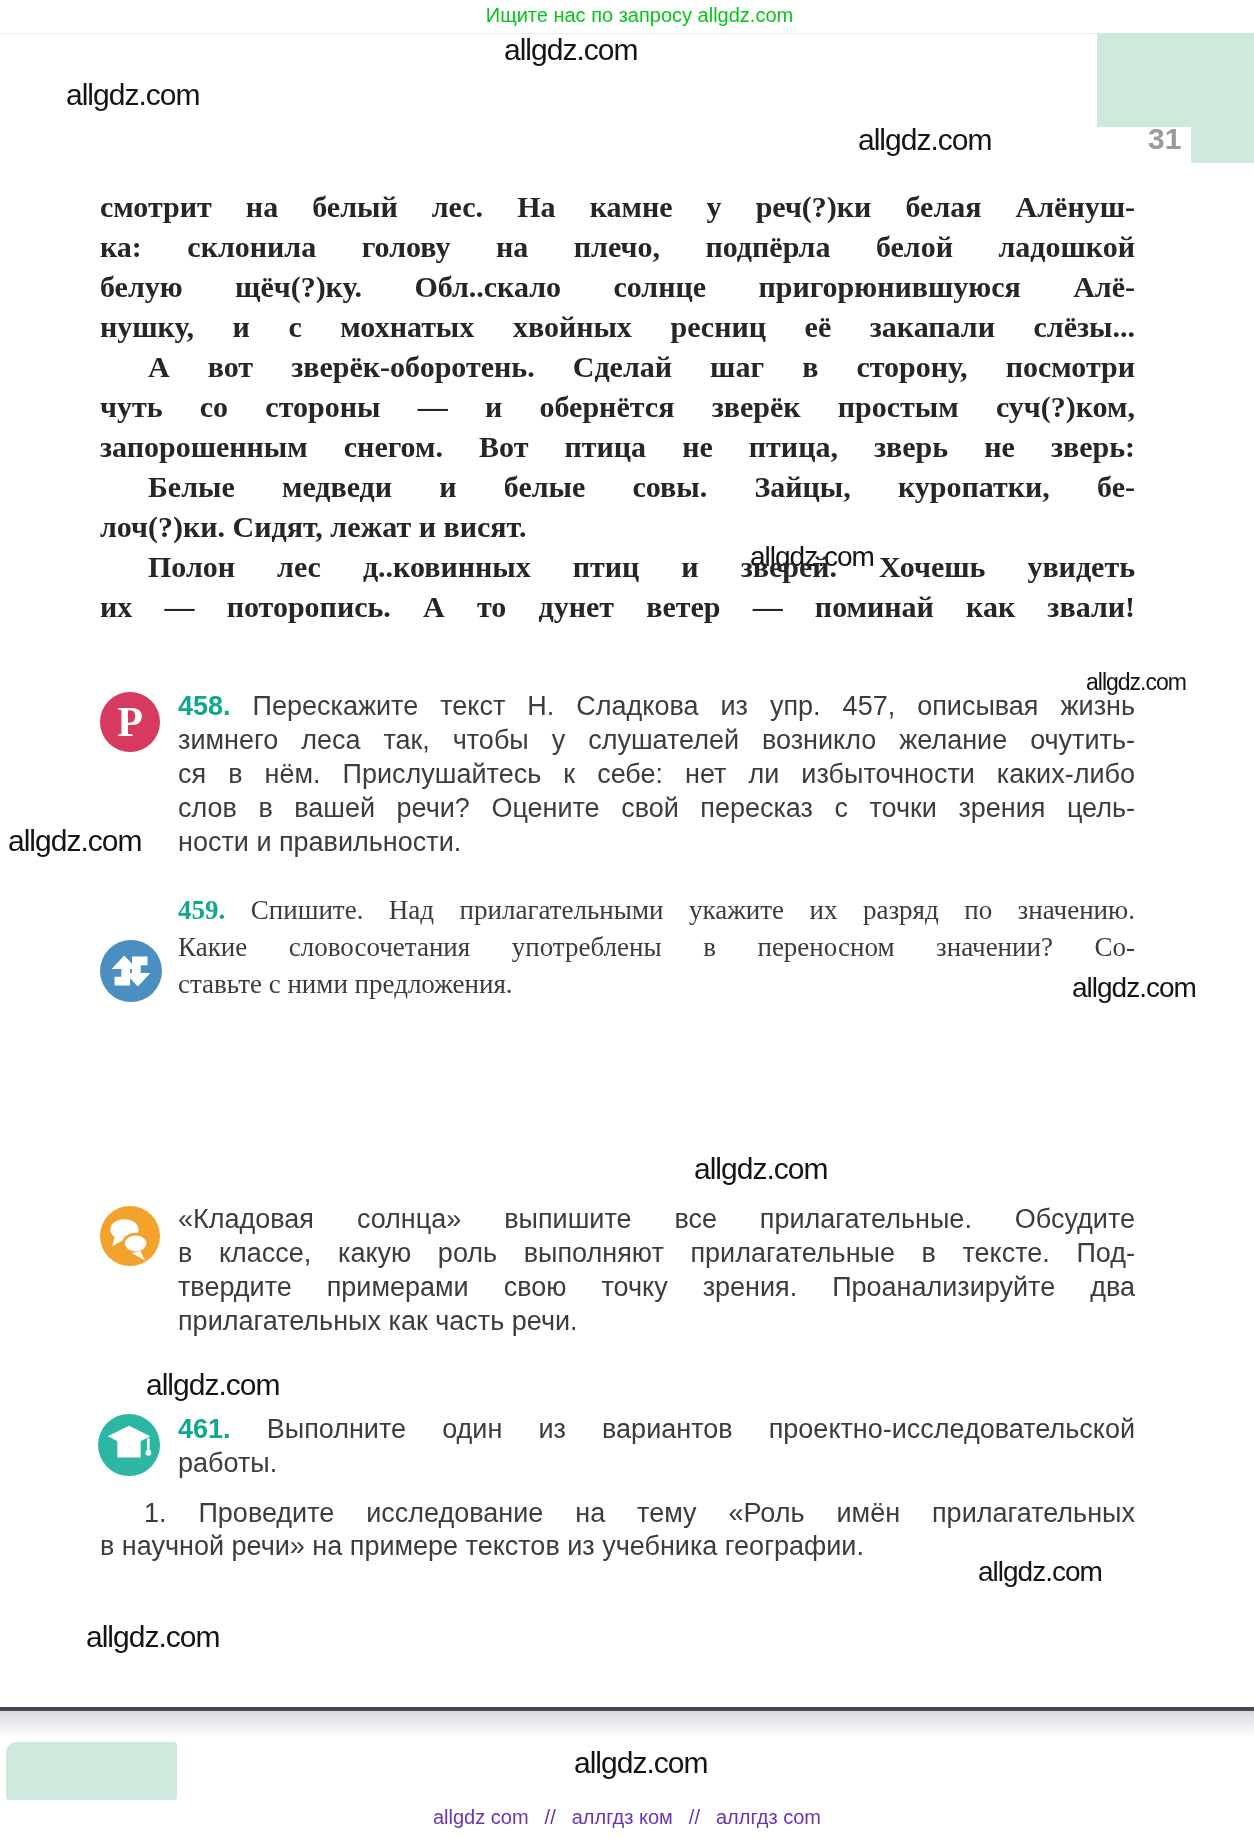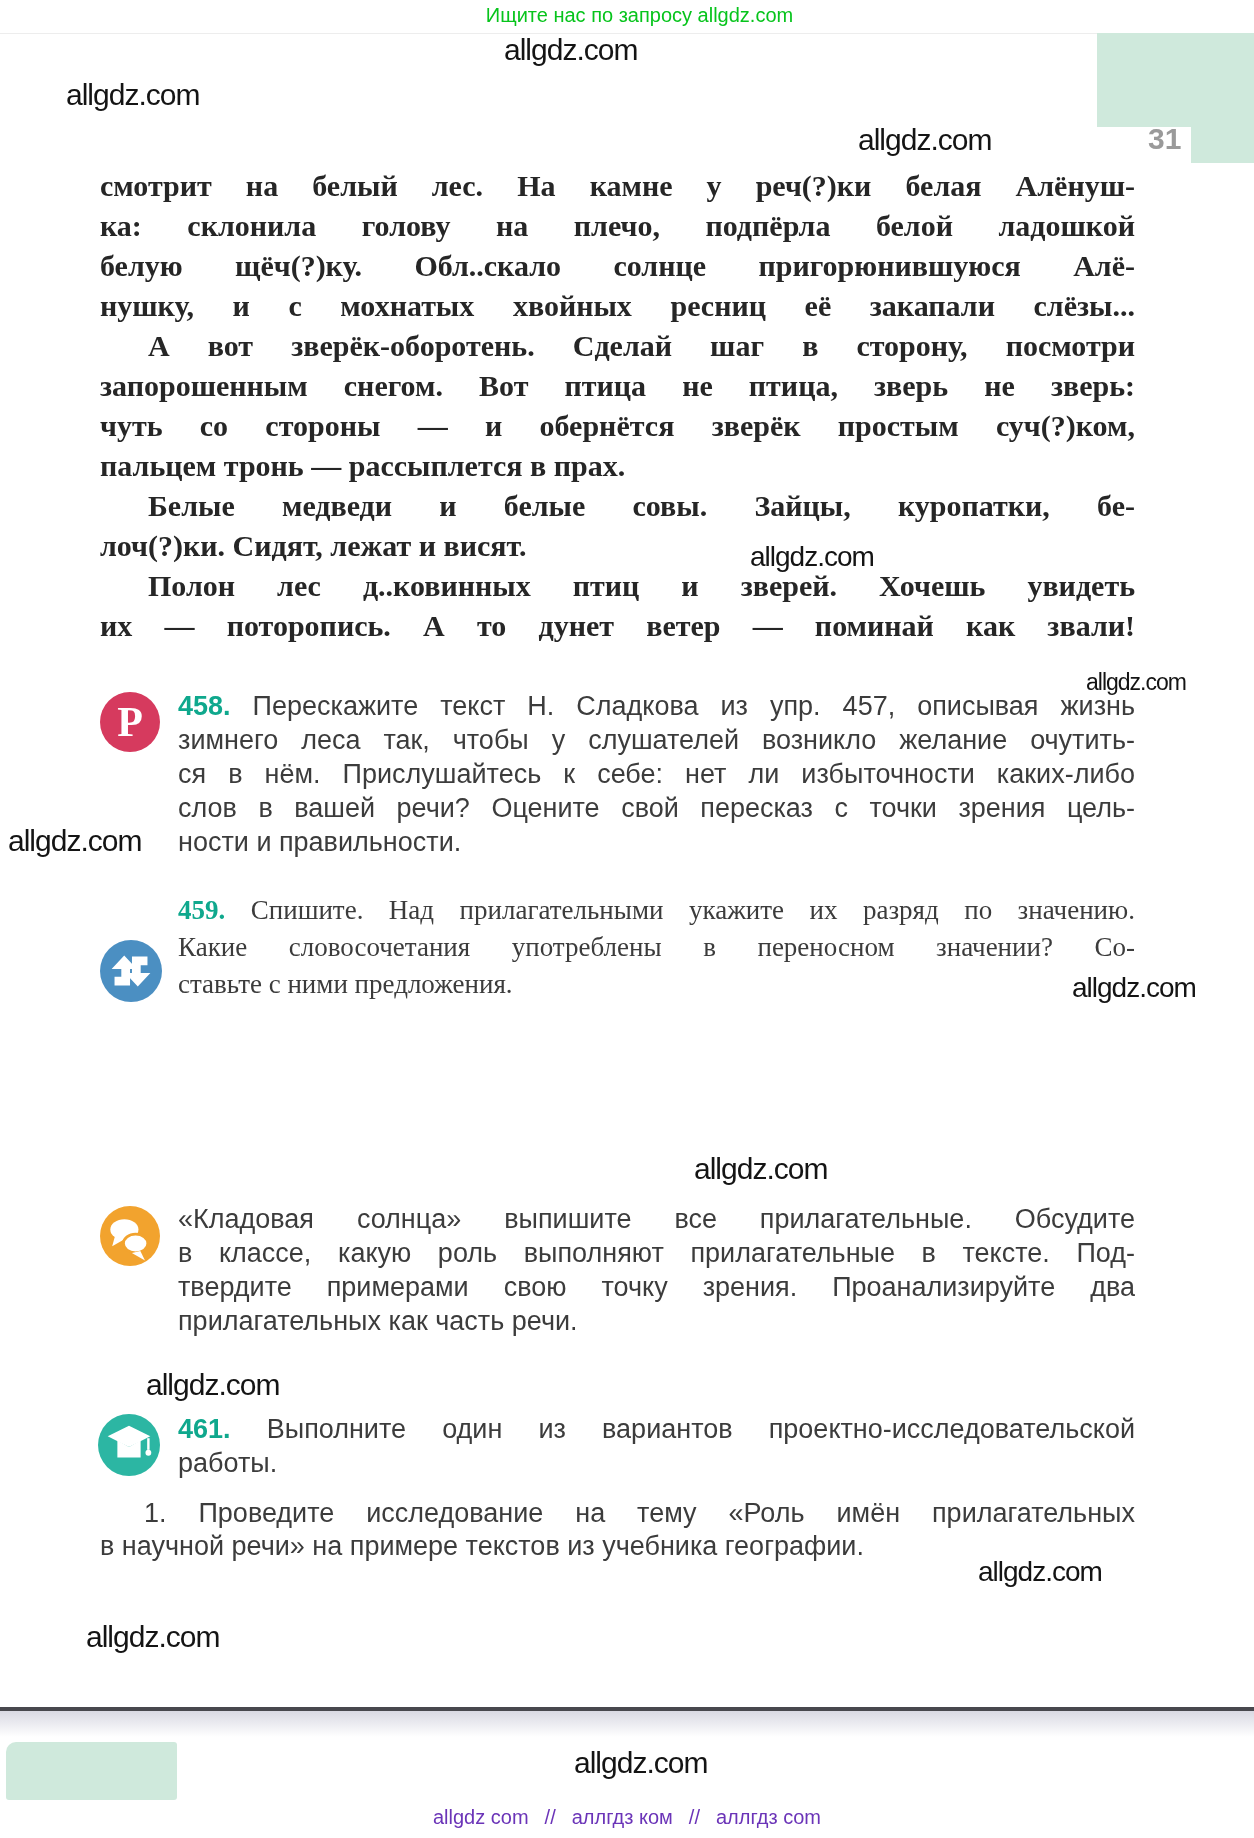--- a/index.html
+++ b/index.html
@@ -19,21 +19,21 @@
   .mint-top-2{left:1191px;top:127px;width:63px;height:36px;}
   .mint-bottom{left:6px;top:1742px;width:171px;height:58px;border-radius:10px 3px 3px 3px;}
 
   .pagenum{position:absolute;left:1148px;top:122px;font-size:30px;font-weight:bold;color:#9a9a9a;}
 
   
   .wm{position:absolute;color:#141414;letter-spacing:-1px;white-space:nowrap;}
   .wm30{font-size:30px;} .wm28{font-size:28px;} .wm23{font-size:23px;}
 
   
-  .story{position:absolute;left:100px;top:166px;width:1035px;
+  .story{position:absolute;left:100px;top:187px;width:1035px;
          font-family:"Liberation Serif",serif;font-weight:bold;color:#262626;
          font-size:30px;line-height:40px;}
   .wordlist{position:absolute;left:100px;top:1015px;width:1035px;
          font-family:"Liberation Serif",serif;font-weight:bold;color:#262626;
          font-size:30px;line-height:40px;}
   .line{height:inherit;overflow:hidden;text-align:justify;}
   .story .line,.wordlist .line{height:40px;}
   .jl{text-align-last:justify;}
   .ind{text-indent:48px;}
 
@@ -87,23 +87,22 @@
   <div class="wm wm28" style="left:978px;top:1556px;">allgdz.com</div>
   <div class="wm wm30" style="left:86px;top:1620px;">allgdz.com</div>
   <div class="wm wm30" style="left:574px;top:1746px;">allgdz.com</div>
 
   <div class="story">
     <div class="line jl">смотрит на белый лес. На камне у реч(?)ки белая Алёнуш-</div>
     <div class="line jl">ка: склонила голову на плечо, подпёрла белой ладошкой</div>
     <div class="line jl">белую щёч(?)ку. Обл..скало солнце пригорюнившуюся Алё-</div>
     <div class="line jl">нушку, и с мохнатых хвойных ресниц её закапали слёзы...</div>
     <div class="line jl ind">А вот зверёк-оборотень. Сделай шаг в сторону, посмотри</div>
+    <div class="line jl">чуть со стороны — и обернётся зверёк простым суч(?)ком,</div>
     <div class="line jl">запорошенным снегом. Вот птица не птица, зверь не зверь:</div>
-    <div class="line jl">чуть со стороны — и обернётся зверёк простым суч(?)ком,</div>
-    <div class="line">пальцем тронь — рассыплется в прах.</div>
     <div class="line jl ind">Белые медведи и белые совы. Зайцы, куропатки, бе-</div>
     <div class="line">лоч(?)ки. Сидят, лежат и висят.</div>
     <div class="line jl ind">Полон лес д..ковинных птиц и зверей. Хочешь увидеть</div>
     <div class="line jl">их — поторопись. А то дунет ветер — поминай как звали!</div>
   </div>
 
   <div class="exicon icon458">
     <span>Р</span>
   </div>
   <div class="ex" style="top:689px;">

